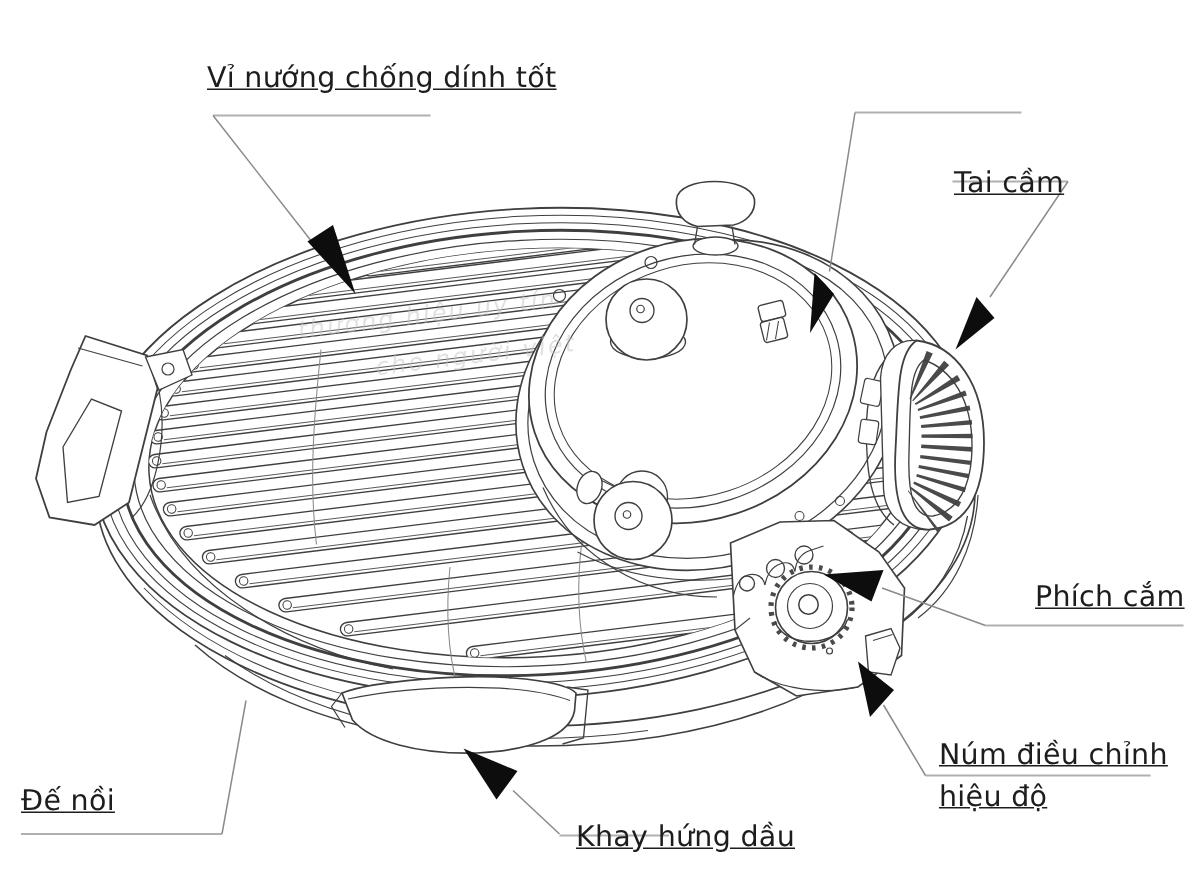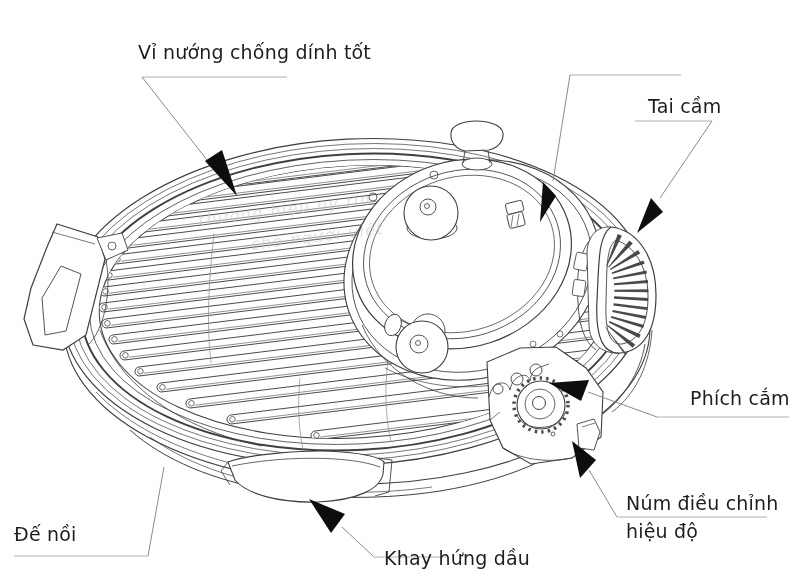--- a/index.html
+++ b/index.html
@@ -3,21 +3,21 @@
 <meta charset="utf-8">
 <style>
   html,body{margin:0;padding:0;background:#fff;}
   .stage{
     position:relative;width:800px;height:587px;background:#fff;overflow:hidden;
     font-family:"DejaVu Sans","Liberation Sans",sans-serif;
   }
   .stage svg{position:absolute;left:0;top:0;}
   .label{
     position:absolute;color:#1d1d1d;font-size:19px;line-height:24px;
-    white-space:pre;letter-spacing:.2px;
+    white-space:pre;letter-spacing:.2px;text-decoration:underline;
   }
   .label.center{text-align:left;}
   .watermark{
     position:absolute;font-style:italic;color:#c4c4c4;opacity:.5;
     font-size:16px;letter-spacing:1.5px;transform:rotate(-7deg);white-space:pre;
   }
 </style>
 </head>
 <body>
 
@@ -285,19 +285,19 @@
     <polygon points="549,383 589,380 581,401"></polygon>
     <polygon points="572,441 596,460 580,478"></polygon>
     <polygon points="309,499 345,514 331,533"></polygon>
   </g>
 </svg>
 
   <div class="watermark" style="left:198px;top:200px;">thương hiệu uy tín</div>
   <div class="watermark" style="left:250px;top:227px;">cho người việt</div>
 
   <div class="label" style="left:138px;top:40px;">Vỉ nướng chống dính tốt</div>
-  <div class="label" style="left:636px;top:94px;margin-left:12px;">Tai cầm</div>
+  <div class="label" style="left:636px;top:110px;">Tai cầm</div>
   <div class="label" style="left:690px;top:386px;">Phích cắm</div>
   <div class="label center" style="left:626px;top:491px;width:162px;">Núm điều chỉnh</div>
   <div class="label center" style="left:626px;top:519px;width:162px;">hiệu độ</div>
   <div class="label" style="left:14px;top:522px;">Đế nồi</div>
   <div class="label" style="left:384px;top:526px;margin-top:20px;">Khay hứng dầu</div>
 </div>
 
 </body></html>

